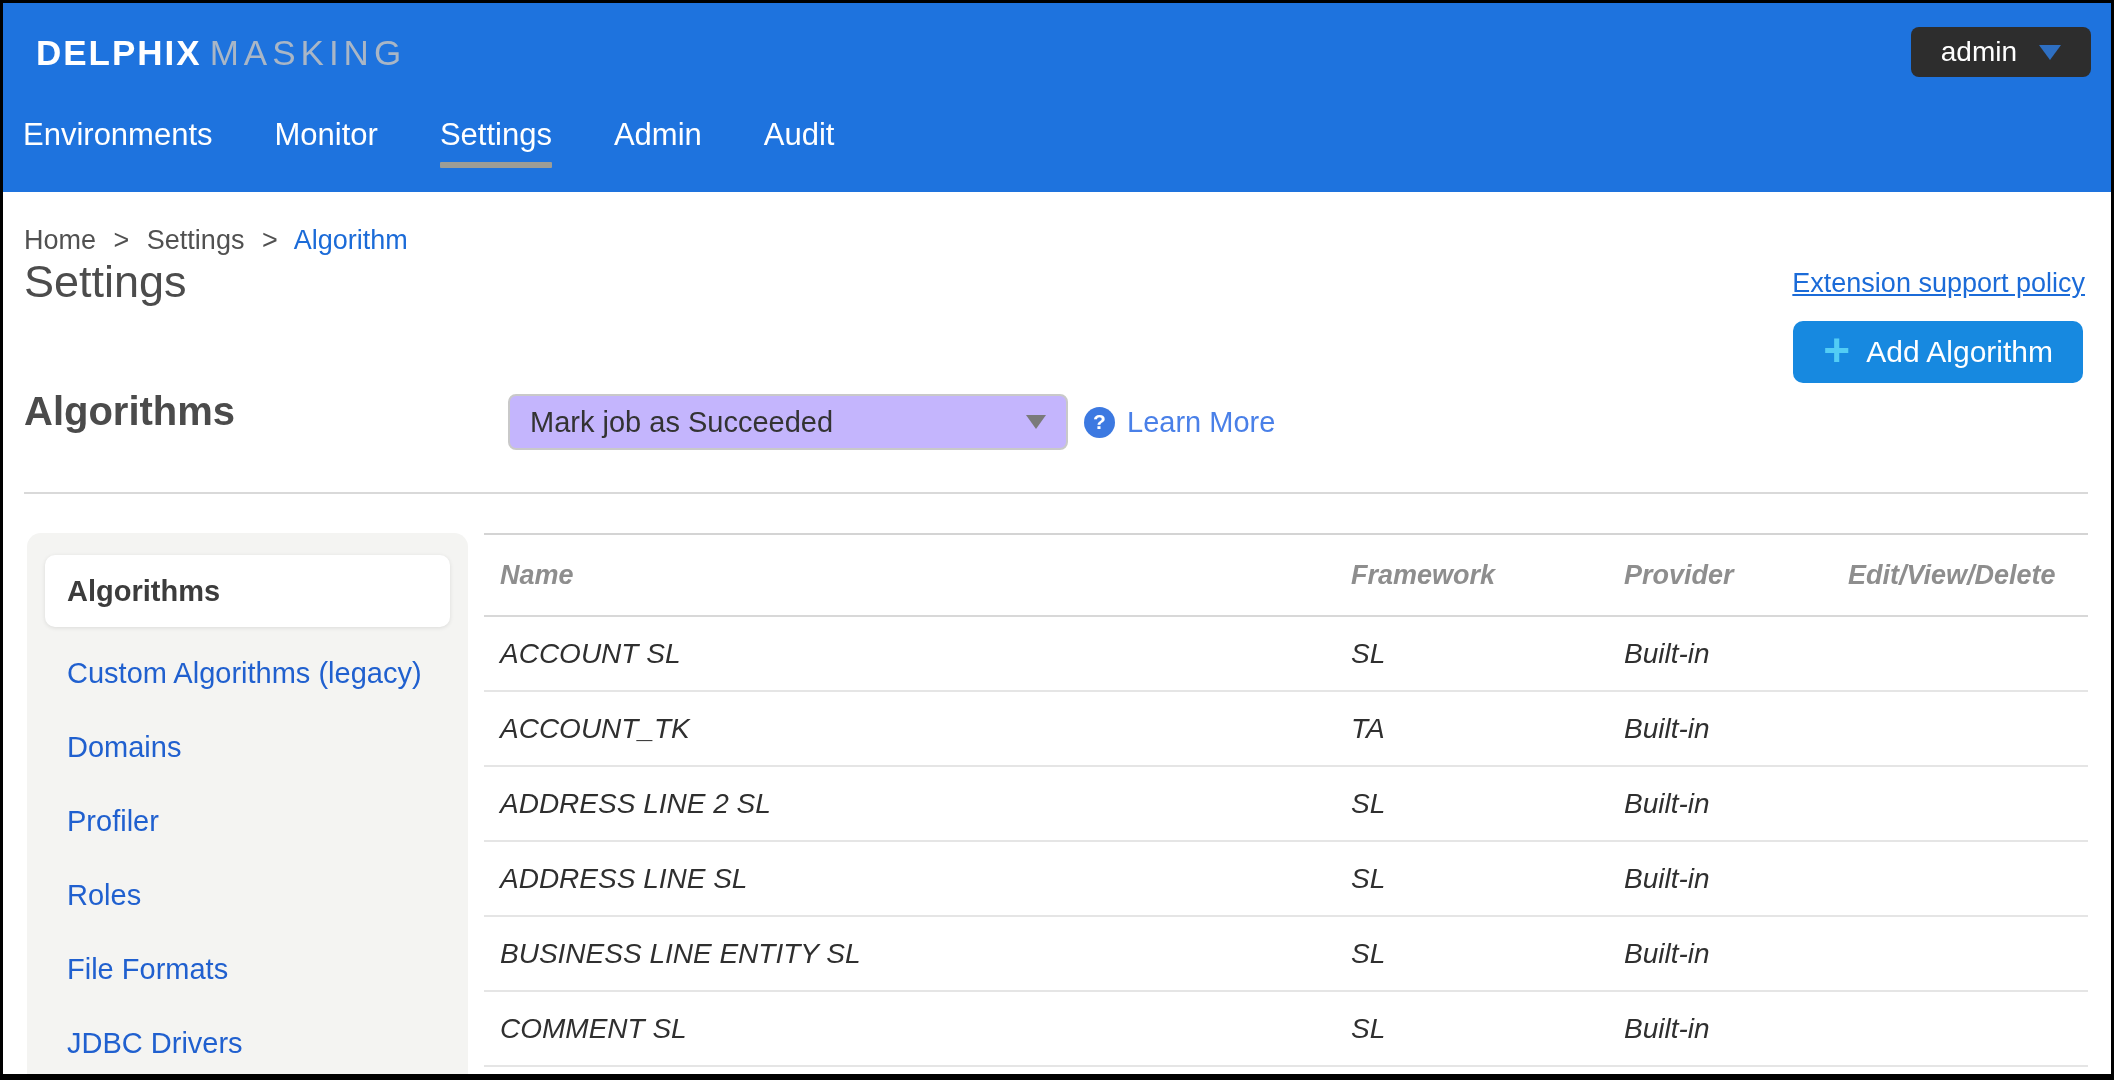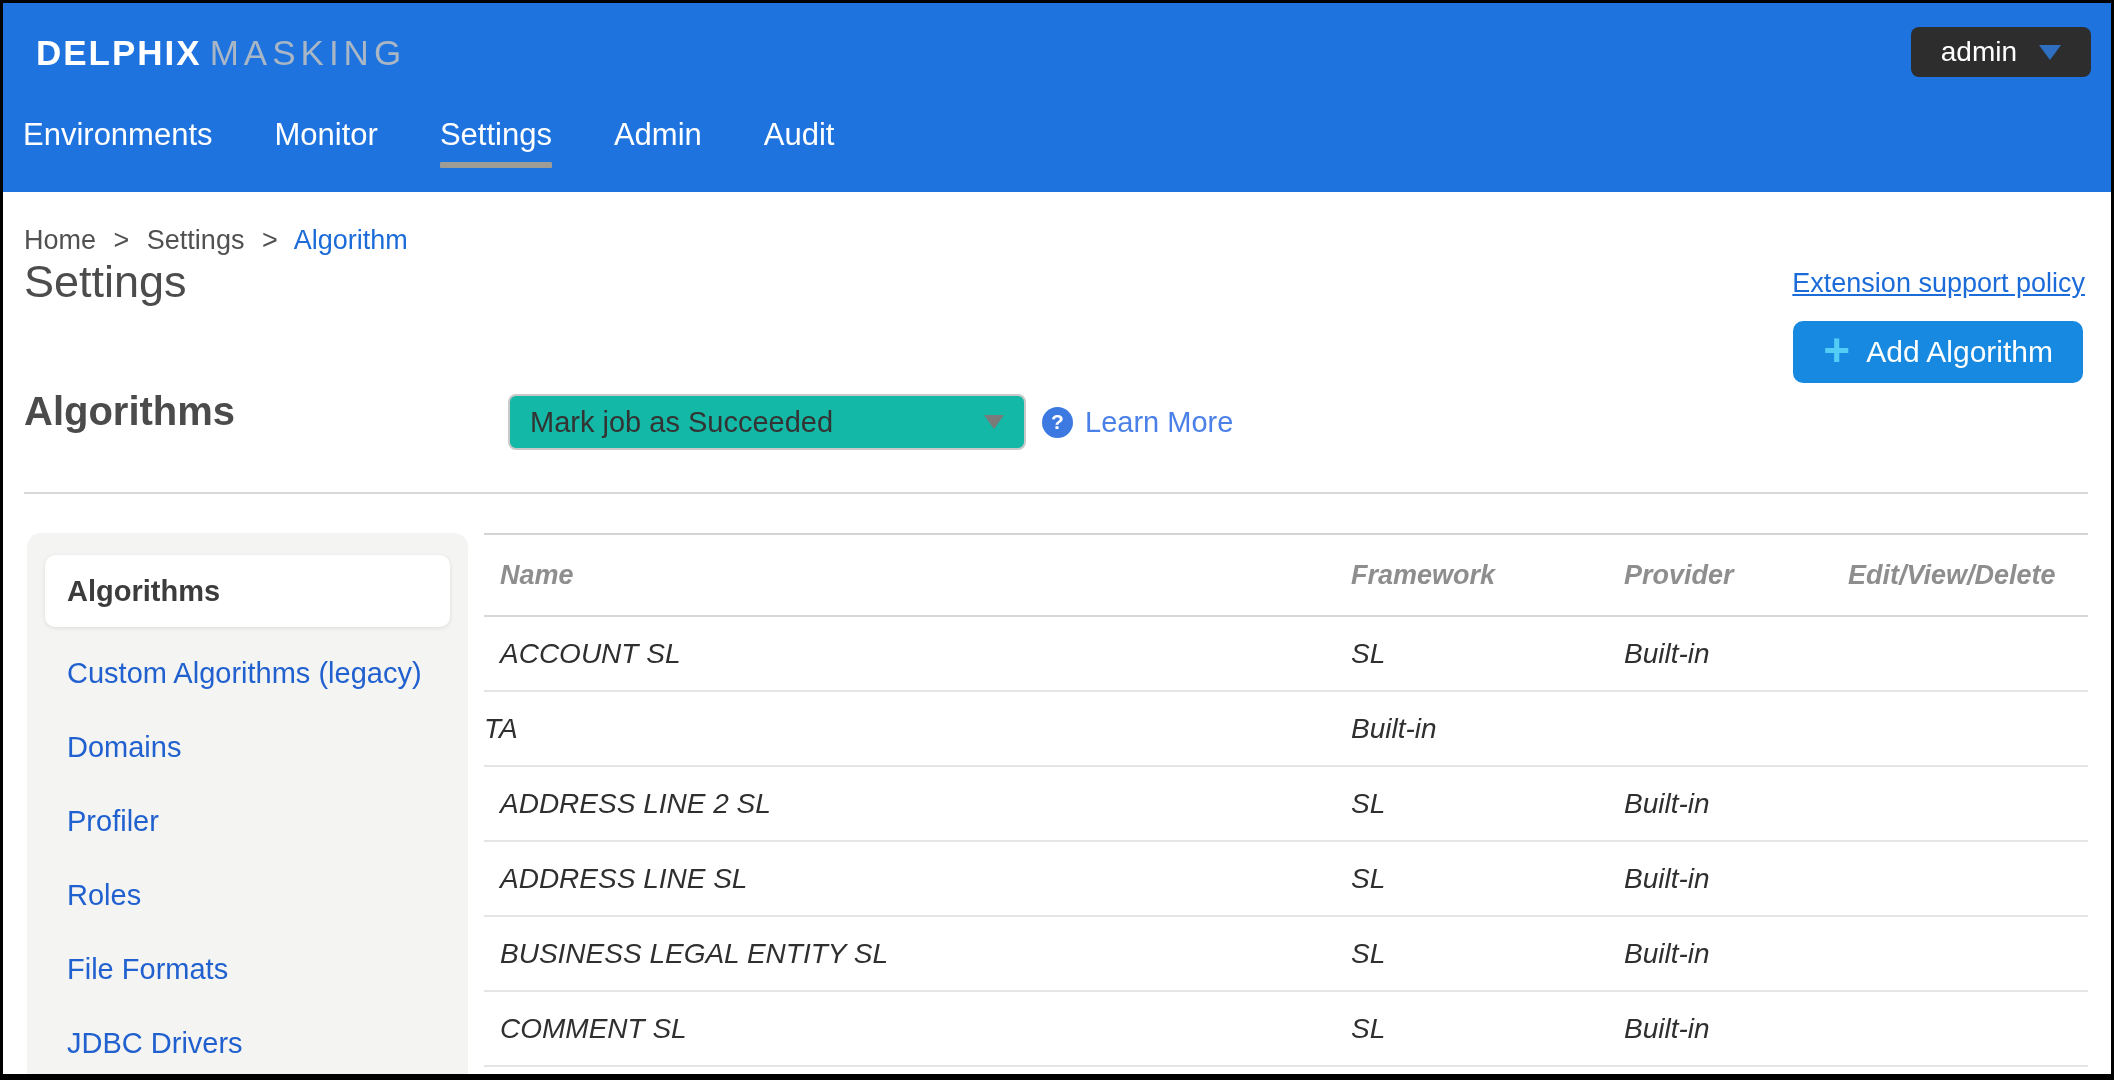--- a/index.html
+++ b/index.html
@@ -128,24 +128,24 @@
   }
   .nonconform {
     position: absolute; left: 505px; top: 202px;
     display: flex; align-items: center;
   }
   .nonconform-label {
     font-size: 29px; font-weight: 700; color: #1f1f1f;
     margin-right: 14px; white-space: nowrap;
   }
   .select-box {
-    width: 518px; height: 56px;
+    width: 560px; height: 56px;
     border: 2px solid #c9c9c9;
     border-radius: 8px;
-    background: #14b8a6;
+    background: #c4b5fd;
     display: flex; align-items: center;
     padding: 0 20px;
     font-size: 29px; color: #333333;
     cursor: pointer;
   }
   .select-box .select-value { flex: 1; }
   .select-caret {
     width: 0; height: 0;
     border-left: 10px solid transparent;
     border-right: 10px solid transparent;
@@ -352,41 +352,42 @@
         <div class="tbody">
 
             <div class="tr">
               <div class="td name">ACCOUNT SL</div>
               <div class="td">SL</div>
               <div class="td">Built-in</div>
               <div class="td actions"></div>
             </div>
 
             <div class="tr">
+              <div class="td name">ACCOUNT_TK</div>
               <div class="td">TA</div>
               <div class="td">Built-in</div>
               <div class="td actions"></div>
             </div>
 
             <div class="tr">
               <div class="td name">ADDRESS LINE 2 SL</div>
               <div class="td">SL</div>
               <div class="td">Built-in</div>
               <div class="td actions"></div>
             </div>
 
             <div class="tr">
               <div class="td name">ADDRESS LINE SL</div>
               <div class="td">SL</div>
               <div class="td">Built-in</div>
               <div class="td actions"></div>
             </div>
 
             <div class="tr">
-              <div class="td name">BUSINESS LEGAL ENTITY SL</div>
+              <div class="td name">BUSINESS LINE ENTITY SL</div>
               <div class="td">SL</div>
               <div class="td">Built-in</div>
               <div class="td actions"></div>
             </div>
 
             <div class="tr">
               <div class="td name">COMMENT SL</div>
               <div class="td">SL</div>
               <div class="td">Built-in</div>
               <div class="td actions"></div>

